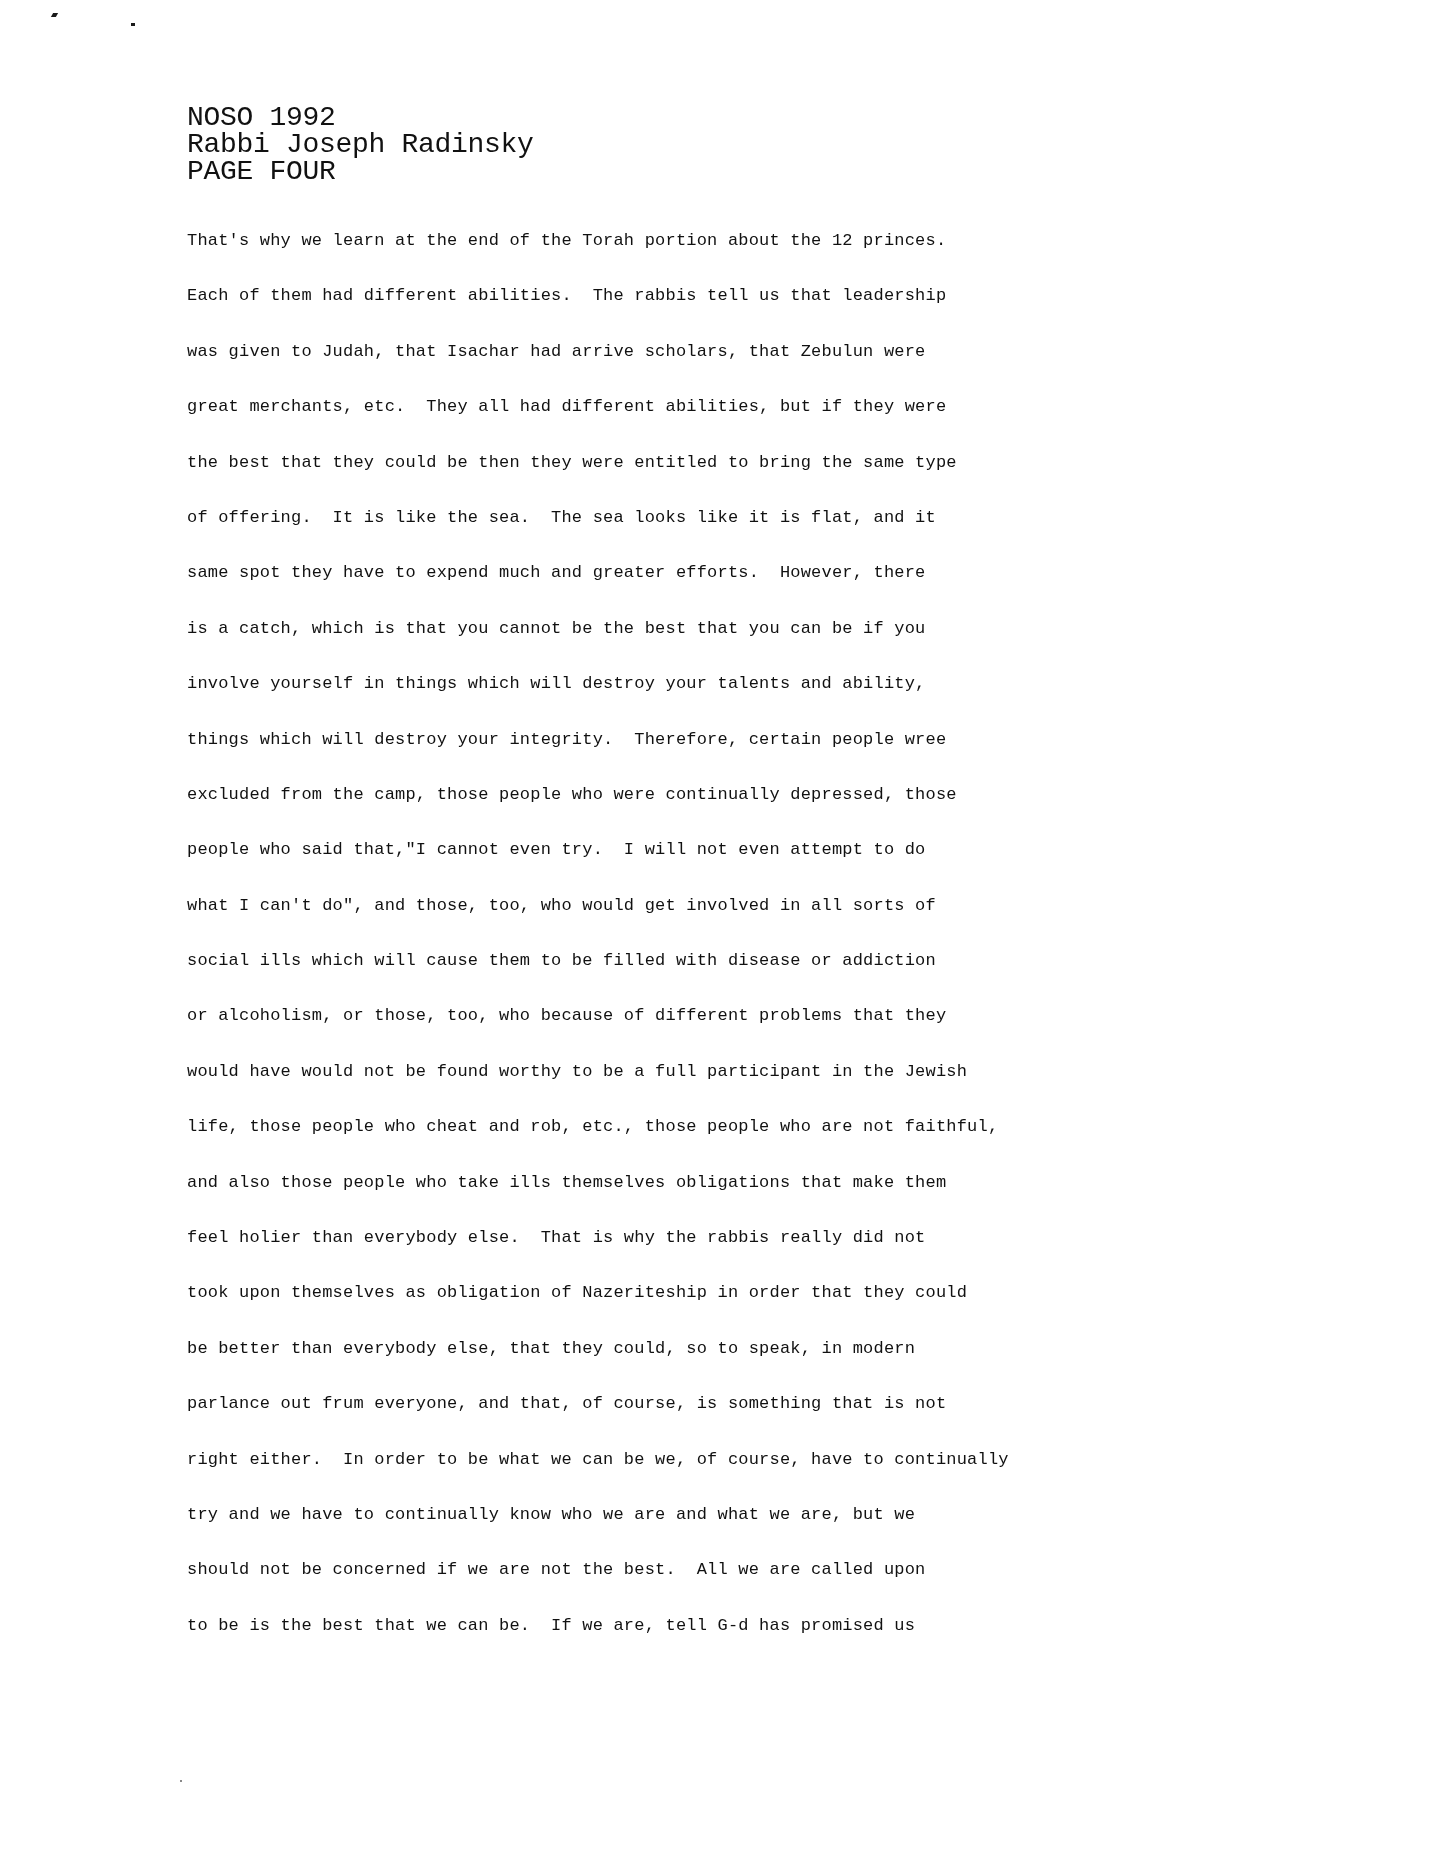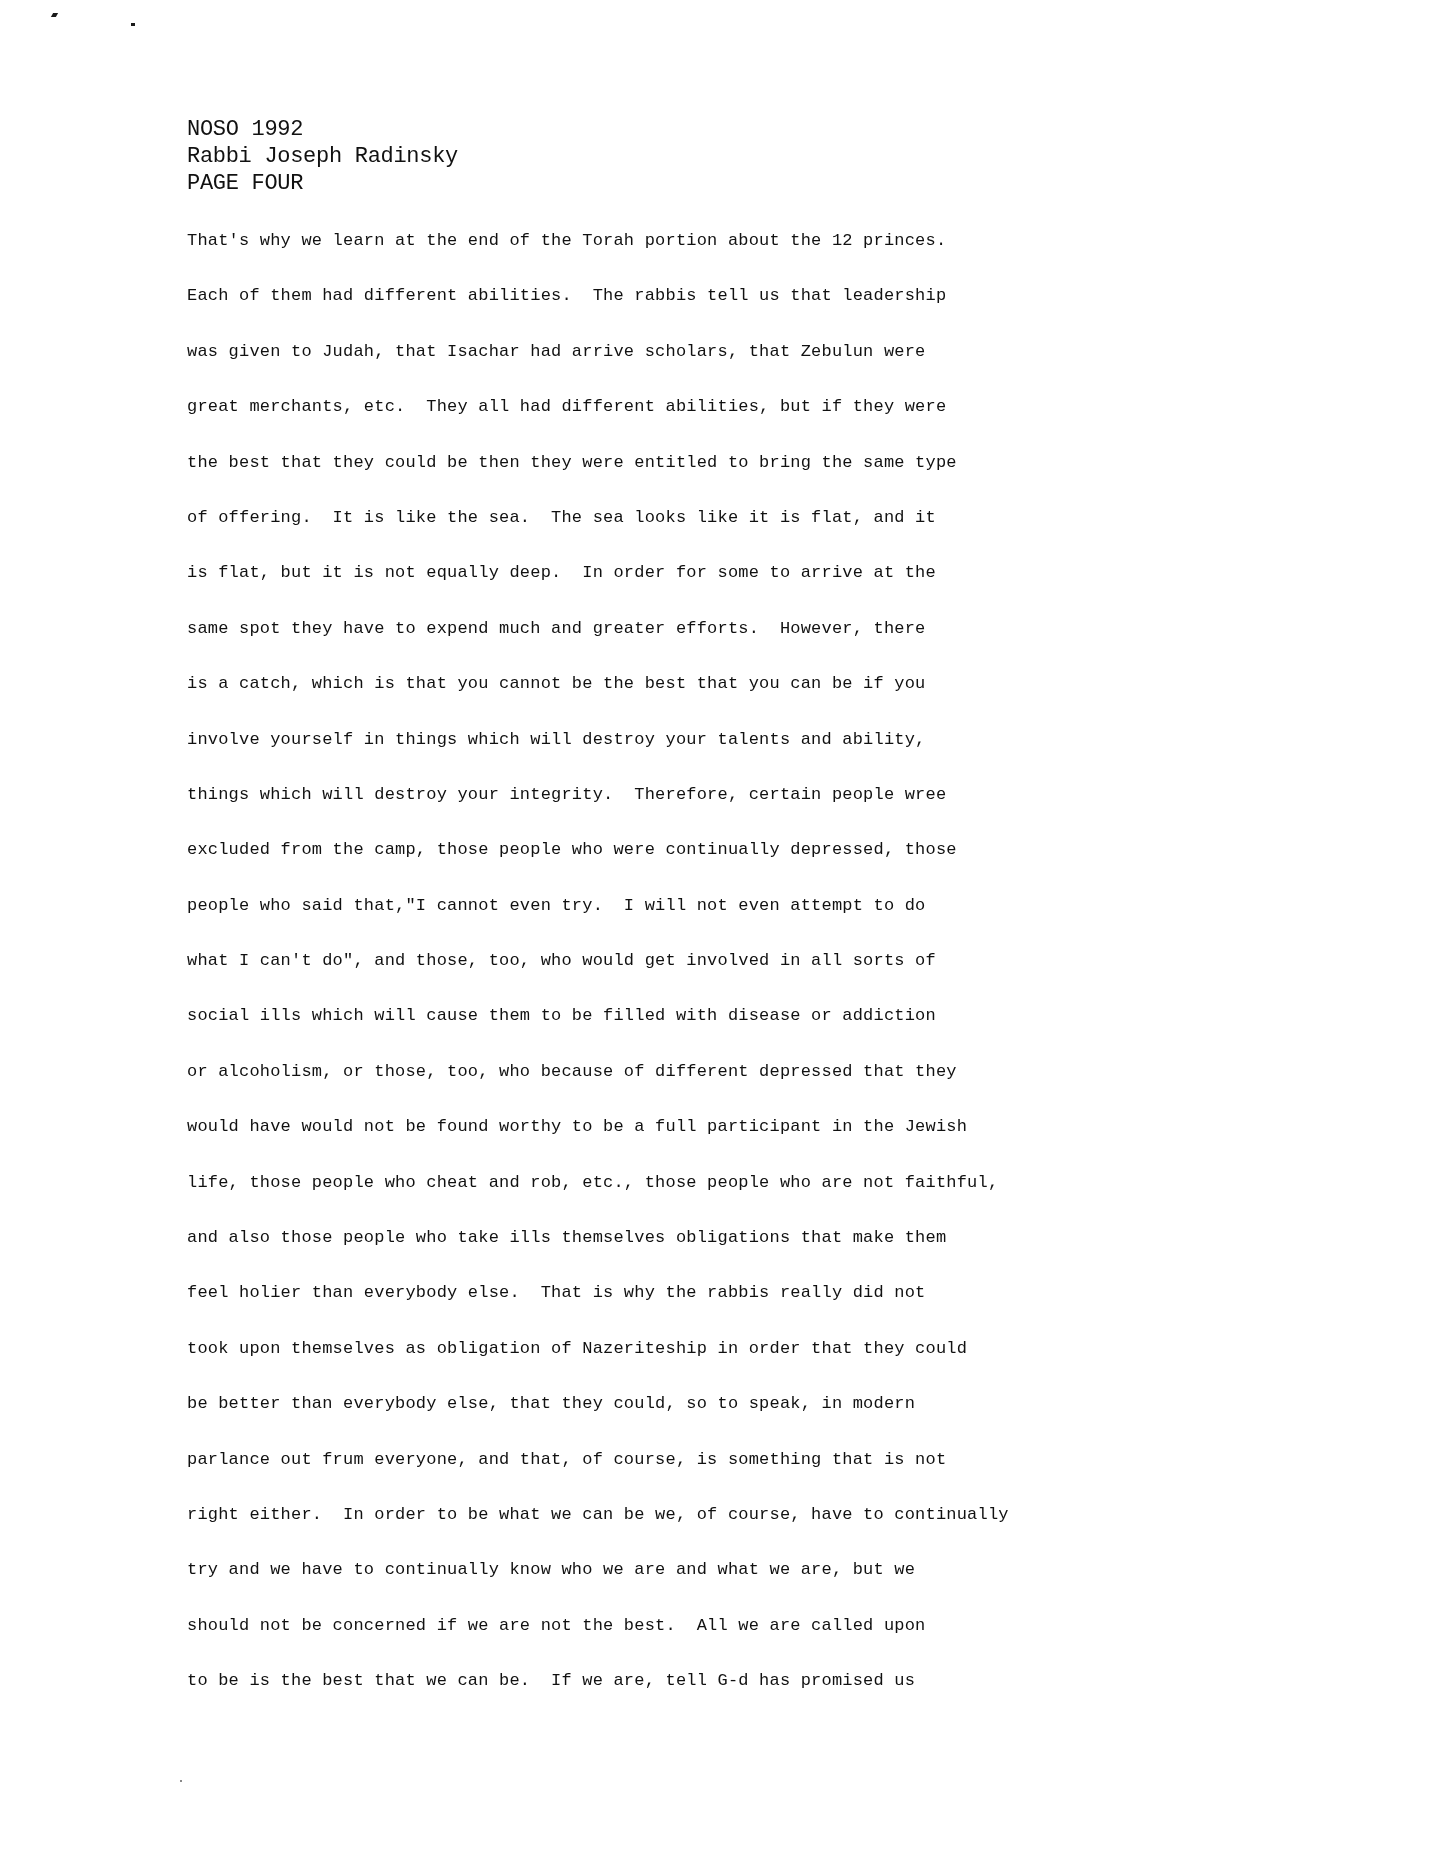--- a/index.html
+++ b/index.html
@@ -3,21 +3,21 @@
   <meta charset="utf-8">
   <style>
     html, body { margin: 0; padding: 0; background: #ffffff; }
     body {
       width: 1430px; height: 1851px; position: relative; overflow: hidden;
       font-family: "Liberation Mono", "DejaVu Sans Mono", monospace;
       color: #111111;
     }
     .page { position: absolute; left: 0; top: 0; width: 1430px; height: 1851px; background: #ffffff; }
     .speck { position: absolute; background: #1a1a1a; }
-    .header { position: absolute; left: 187px; top: 116px; font-size: 22px; line-height: 27px; letter-spacing: -0.3px; }
+    .header { position: absolute; left: 187px; top: 104px; font-size: 28px; line-height: 27px; letter-spacing: -0.3px; }
     .header div { white-space: pre; }
     .body-text { position: absolute; left: 187px; top: 228px; font-size: 17px; letter-spacing: 0.2px; }
     .line { white-space: pre; height: 55.4px; line-height: 26px; }
   </style>
 </head>
 <body>
 
 <div class="page">
   <div class="speck" style="left:52px; top:13px; width:5px; height:4px; transform:skewX(-30deg);"></div>
   <div class="speck" style="left:131px; top:23px; width:4px; height:3px;"></div>
@@ -29,30 +29,29 @@
     <div>PAGE FOUR</div>
   </div>
 
   <div class="body-text">
     <div class="line">That's why we learn at the end of the Torah portion about the 12 princes.</div>
     <div class="line">Each of them had different abilities.  The rabbis tell us that leadership</div>
     <div class="line">was given to Judah, that Isachar had arrive scholars, that Zebulun were</div>
     <div class="line">great merchants, etc.  They all had different abilities, but if they were</div>
     <div class="line">the best that they could be then they were entitled to bring the same type</div>
     <div class="line">of offering.  It is like the sea.  The sea looks like it is flat, and it</div>
-    <div class="line">is flat, but it is not equally deep.  In order for some to arrive at the</div>
     <div class="line">same spot they have to expend much and greater efforts.  However, there</div>
     <div class="line">is a catch, which is that you cannot be the best that you can be if you</div>
     <div class="line">involve yourself in things which will destroy your talents and ability,</div>
     <div class="line">things which will destroy your integrity.  Therefore, certain people wree</div>
     <div class="line">excluded from the camp, those people who were continually depressed, those</div>
     <div class="line">people who said that,"I cannot even try.  I will not even attempt to do</div>
     <div class="line">what I can't do", and those, too, who would get involved in all sorts of</div>
     <div class="line">social ills which will cause them to be filled with disease or addiction</div>
-    <div class="line">or alcoholism, or those, too, who because of different depressed that they</div>
+    <div class="line">or alcoholism, or those, too, who because of different problems that they</div>
     <div class="line">would have would not be found worthy to be a full participant in the Jewish</div>
     <div class="line">life, those people who cheat and rob, etc., those people who are not faithful,</div>
     <div class="line">and also those people who take ills themselves obligations that make them</div>
     <div class="line">feel holier than everybody else.  That is why the rabbis really did not</div>
     <div class="line">took upon themselves as obligation of Nazeriteship in order that they could</div>
     <div class="line">be better than everybody else, that they could, so to speak, in modern</div>
     <div class="line">parlance out frum everyone, and that, of course, is something that is not</div>
     <div class="line">right either.  In order to be what we can be we, of course, have to continually</div>
     <div class="line">try and we have to continually know who we are and what we are, but we</div>
     <div class="line">should not be concerned if we are not the best.  All we are called upon</div>

